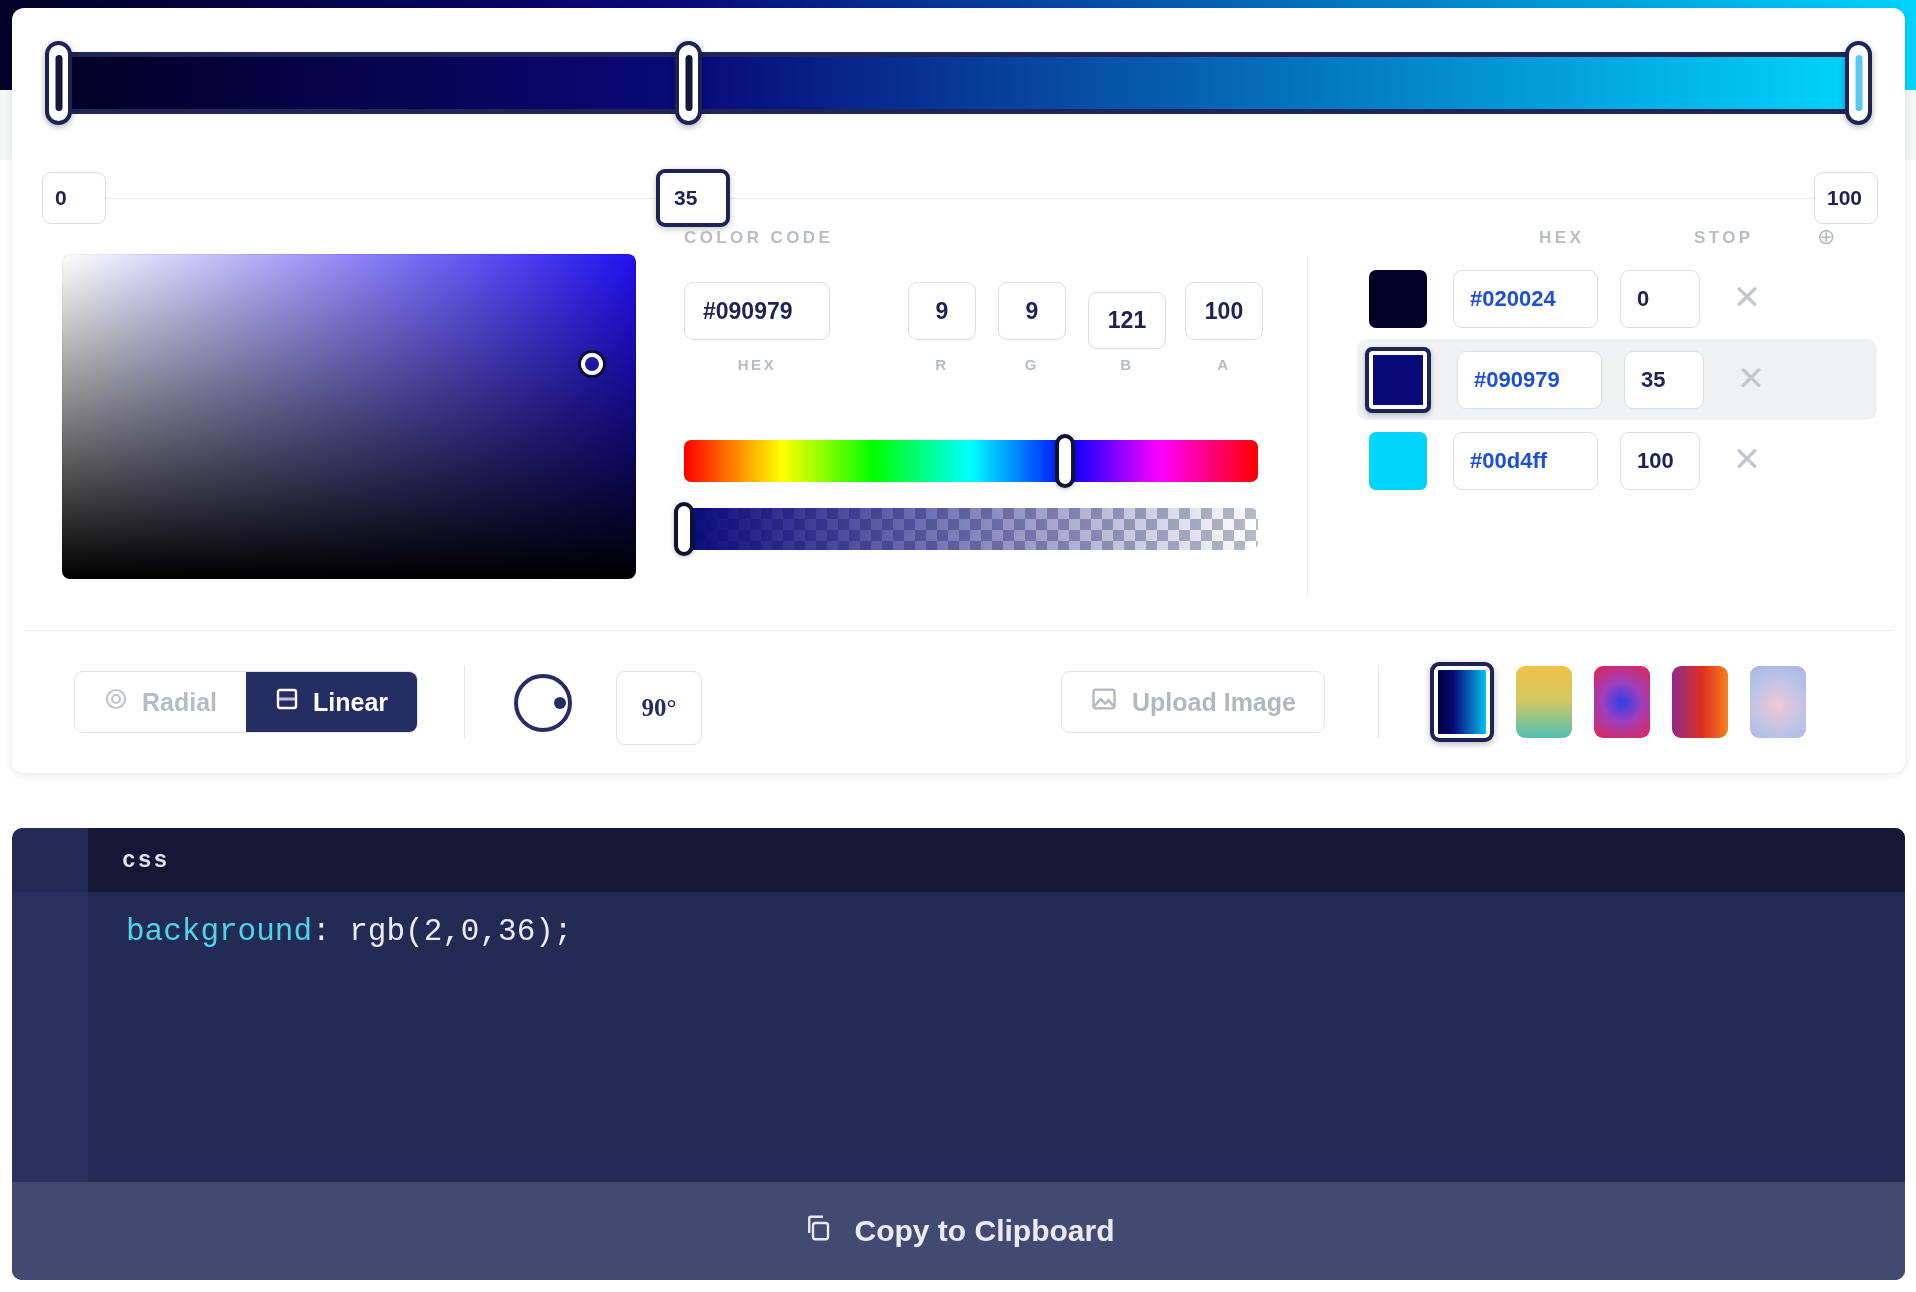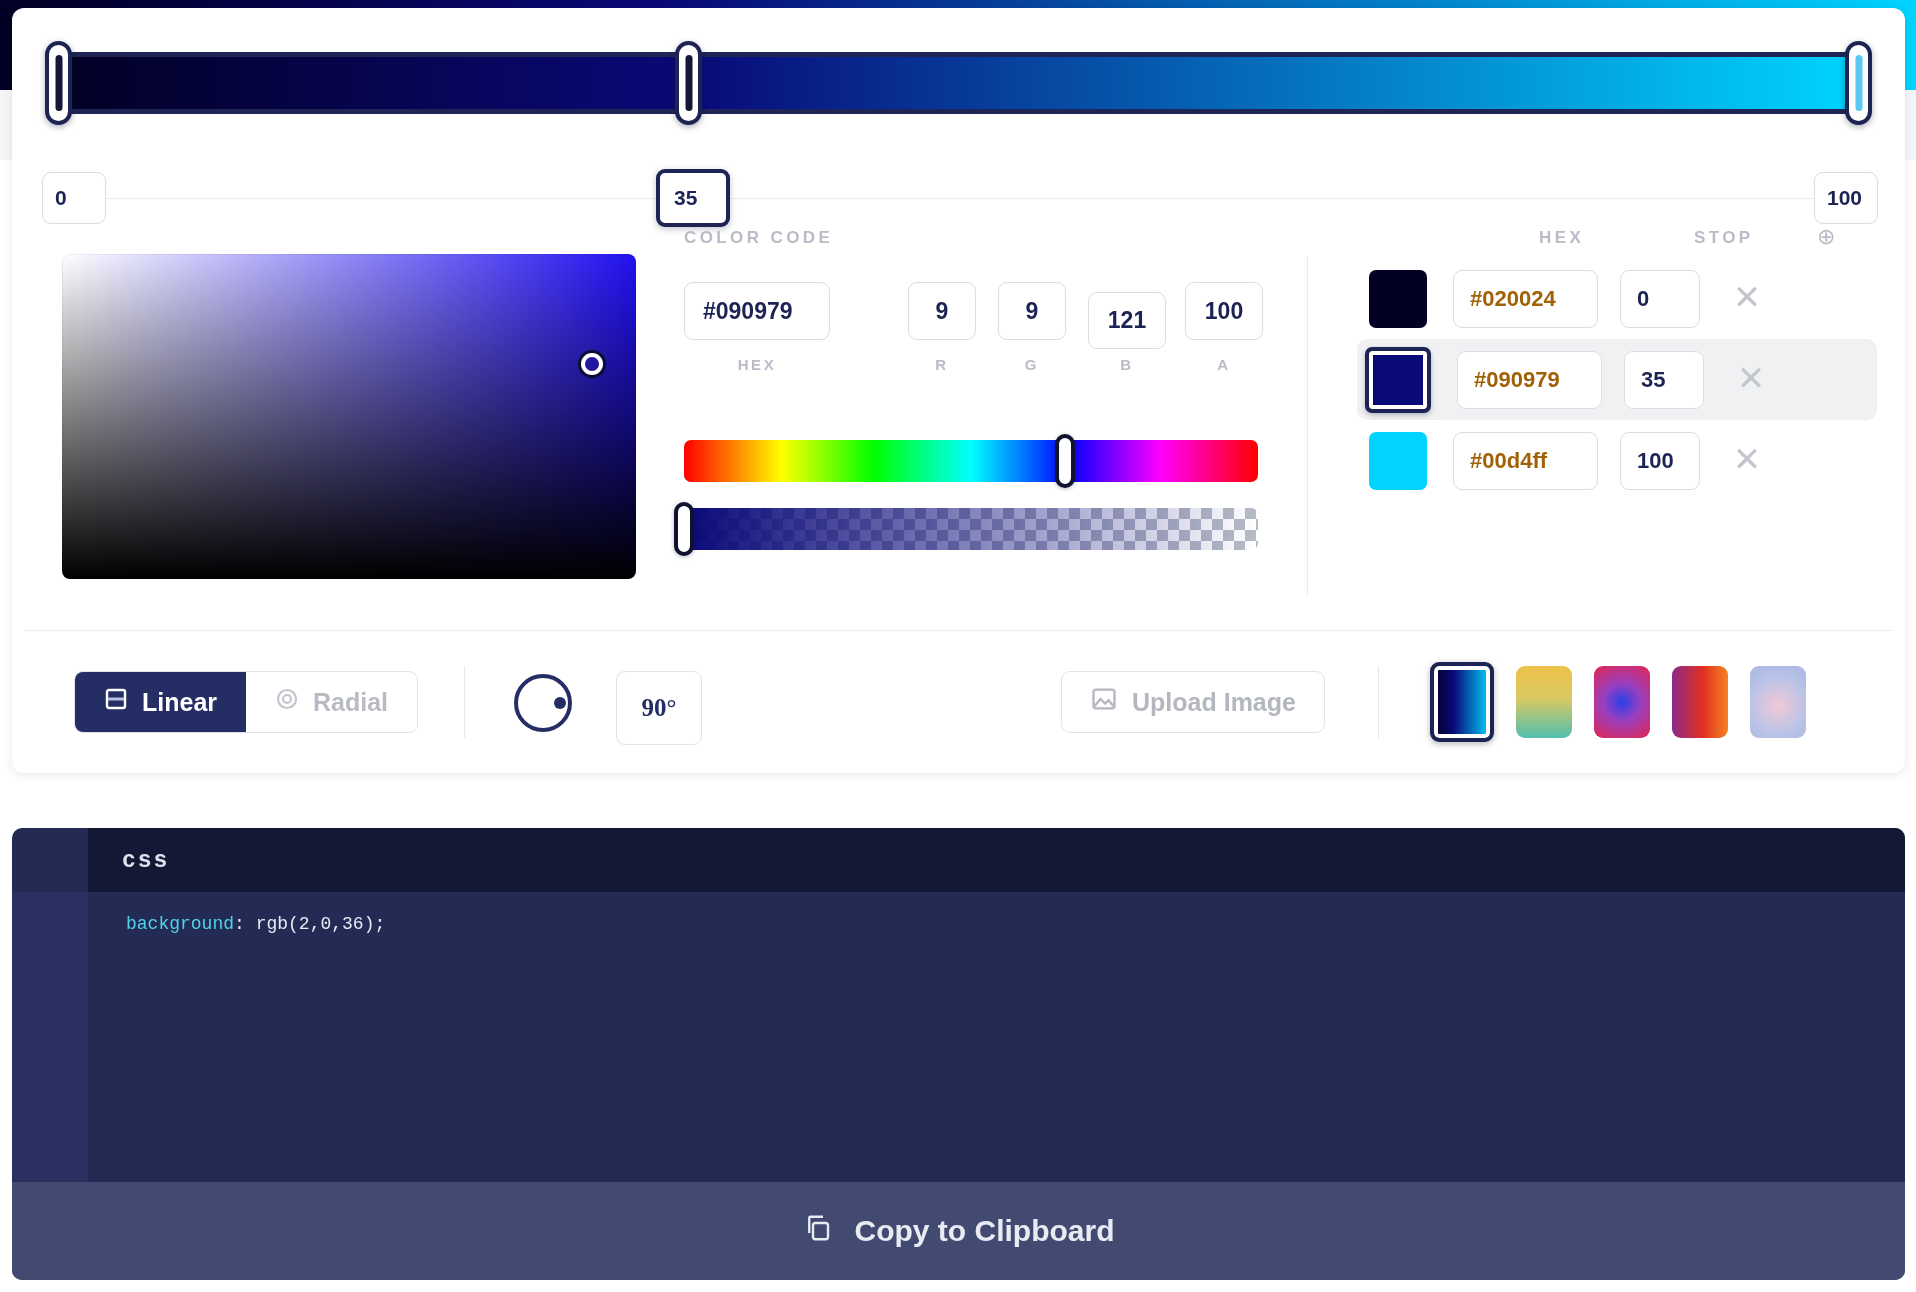--- a/index.html
+++ b/index.html
@@ -235,21 +235,21 @@
     border: 4px solid #1d2353;
     box-shadow: inset 0 0 0 4px #ffffff, 0 2px 5px rgba(15,20,50,0.28);
     margin-left: -4px;
   }
   .hex-field {
     width: 145px; height: 58px;
     margin-left: 26px;
     border: 1px solid #dcdde3;
     border-radius: 9px;
     background: #fff;
-    color: #a16207;
+    color: #1d4ed8;
     font-size: 22px;
     font-weight: 700;
     display: flex;
     align-items: center;
     padding-left: 16px;
     outline: none;
     font-family: "Liberation Sans", sans-serif;
   }
   .stoppos-field {
     width: 80px; height: 58px;
@@ -449,21 +449,21 @@
   .code-body {
     position: absolute;
     left: 76px; top: 64px;
     right: 0; bottom: 98px;
     background: #232a54;
   }
   .cl {
     position: absolute;
     left: 38px;
     color: #e8ebf5;
-    font-size: 18px;
+    font-size: 31px;
     white-space: pre;
     font-family: "Liberation Mono", monospace;
   }
   .cl .prop { color: #4fd3e8; }
   .copy-btn {
     position: absolute;
     left: 0; bottom: 0;
     width: 100%; height: 98px;
     background: #434a72;
     display: flex;
@@ -553,37 +553,37 @@
           <div class="hex-field">#00d4ff</div>
           <div class="stoppos-field">100</div>
           <div class="remove-x">✕</div>
         </div>
       </div>
   </div>
 
   <div class="toolbar-sep"></div>
   <div class="toolbar">
     <div class="seg">
+      <div class="seg-btn">
+        <span>
+          <svg width="24" height="24" viewBox="0 0 24 24">
+              <circle cx="12" cy="12" r="9" fill="none" stroke="#c2c5cd" stroke-width="2.2"></circle>
+              <circle cx="12" cy="12" r="4" fill="none" stroke="#c2c5cd" stroke-width="2.2"></circle>
+            </svg>
+        </span>
+        <span>Radial</span>
+      </div>
       <div class="seg-btn active">
         <span>
           <svg width="24" height="24" viewBox="0 0 24 24">
               <rect x="3" y="3" width="18" height="18" rx="2" fill="none" stroke="#ffffff" stroke-width="2.4"></rect>
               <line x1="4" y1="12" x2="20" y2="12" stroke="#b9c0e0" stroke-width="3"></line>
             </svg>
         </span>
         <span>Linear</span>
-      </div>
-      <div class="seg-btn">
-        <span>
-          <svg width="24" height="24" viewBox="0 0 24 24">
-              <circle cx="12" cy="12" r="9" fill="none" stroke="#c2c5cd" stroke-width="2.2"></circle>
-              <circle cx="12" cy="12" r="4" fill="none" stroke="#c2c5cd" stroke-width="2.2"></circle>
-            </svg>
-        </span>
-        <span>Radial</span>
       </div>
     </div>
 
     <div class="tb-divider" style="left:452px;"></div>
 
     <div class="angle-dial">
       <div class="dot"></div>
     </div>
     <div class="angle-field">90°</div>
 

